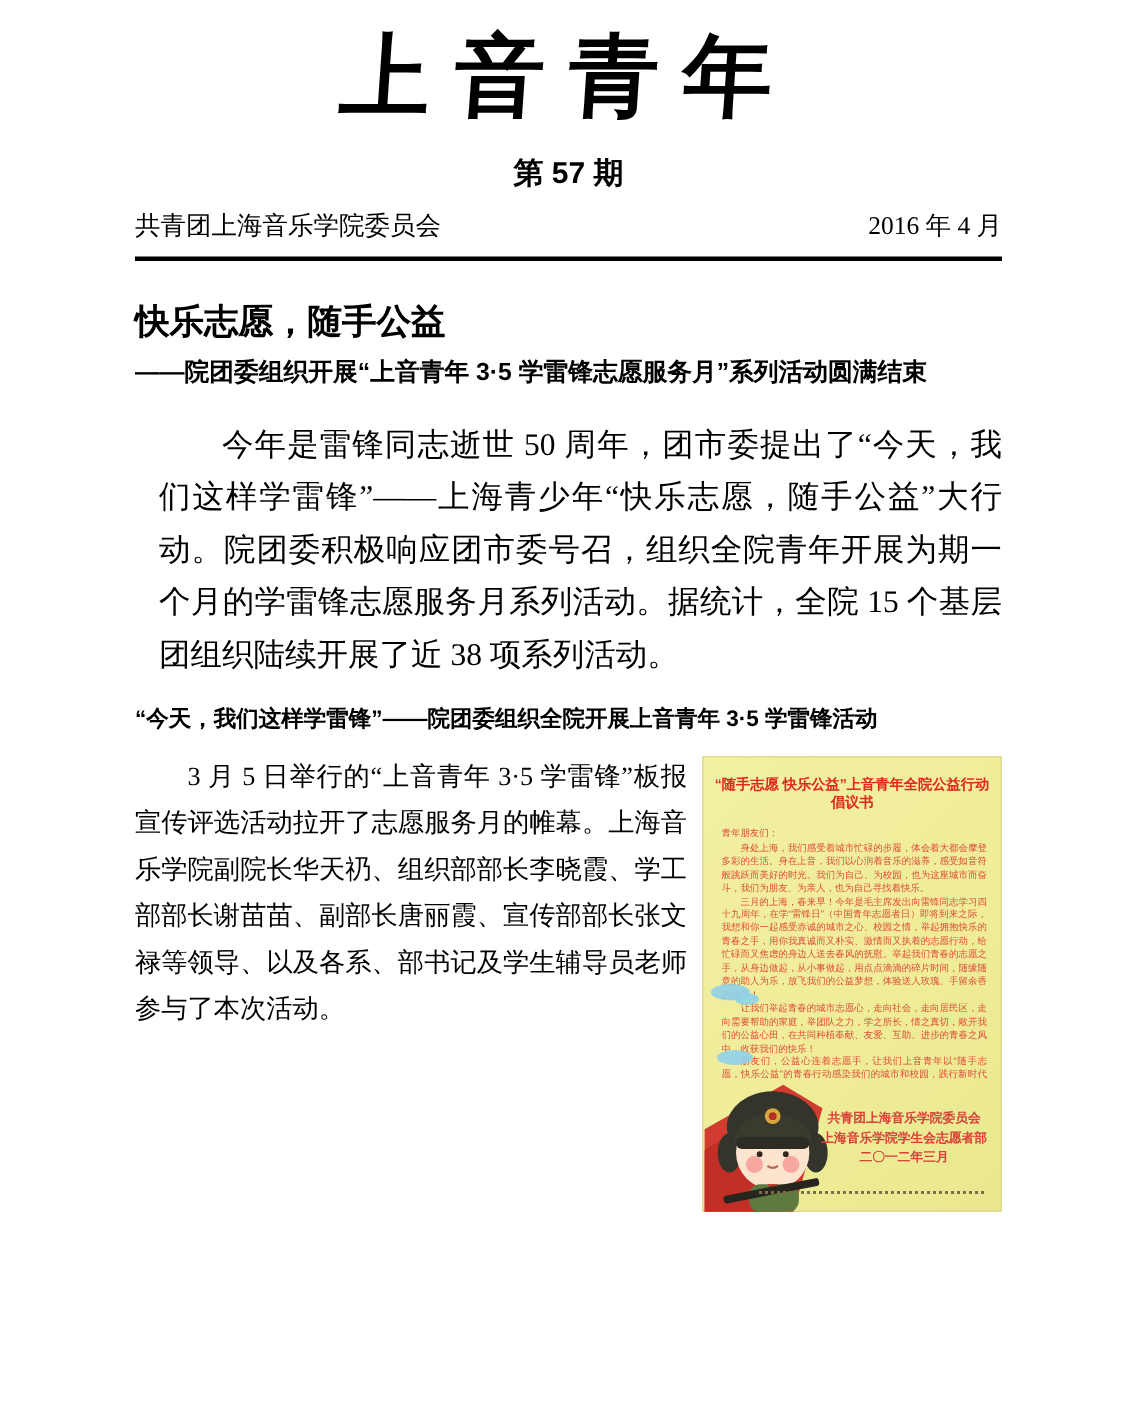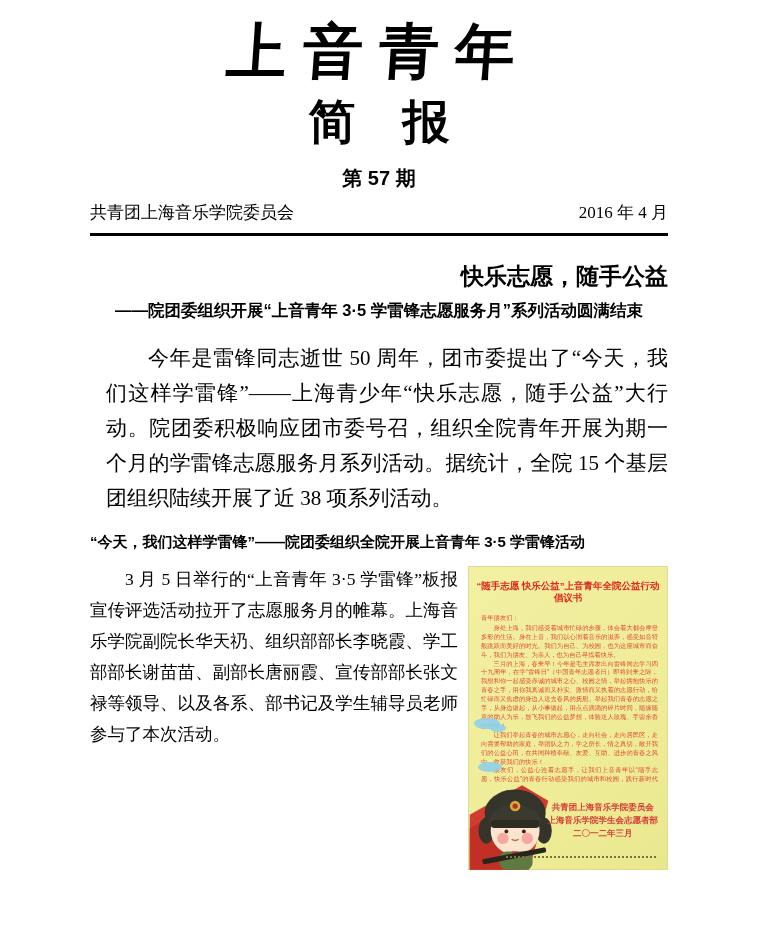--- a/index.html
+++ b/index.html
@@ -44,29 +44,29 @@
     justify-content: space-between;
     align-items: baseline;
     font-size: 17px;
     line-height: 22px;
     margin-top: 12px;
   }
   .masthead-rule { height: 3px; background: #000; margin-top: 9px; }
 
   
   .article-title {
-    text-align: right;
+    text-align: left;
     font-family: "Liberation Sans", sans-serif;
     font-weight: bold;
     font-size: 23px;
     line-height: 28px;
     margin: 26px 0 0 0;
   }
   .article-subtitle {
-    text-align: center;
+    text-align: left;
     font-family: "Liberation Sans", sans-serif;
     font-weight: bold;
     font-size: 16.5px;
     line-height: 22px;
     margin-top: 9px;
     white-space: nowrap;
   }
   .intro-paragraph {
     font-size: 21px;
     line-height: 35px;
@@ -146,21 +146,20 @@
     border-top: 2px dotted #7d6f45;
   }
 </style>
 </head>
 <body>
 
 <div class="page">
 
   <header>
     <div class="masthead-title">上音青年</div>
-    <div class="masthead-brief">简　报</div>
     <div class="issue-number">第 57 期</div>
     <div class="pub-row">
       <span>共青团上海音乐学院委员会</span>
       <span>2016 年 4 月</span>
     </div>
     <div class="masthead-rule"></div>
   </header>
 
   <article>
     <h1 class="article-title">快乐志愿，随手公益</h1>

